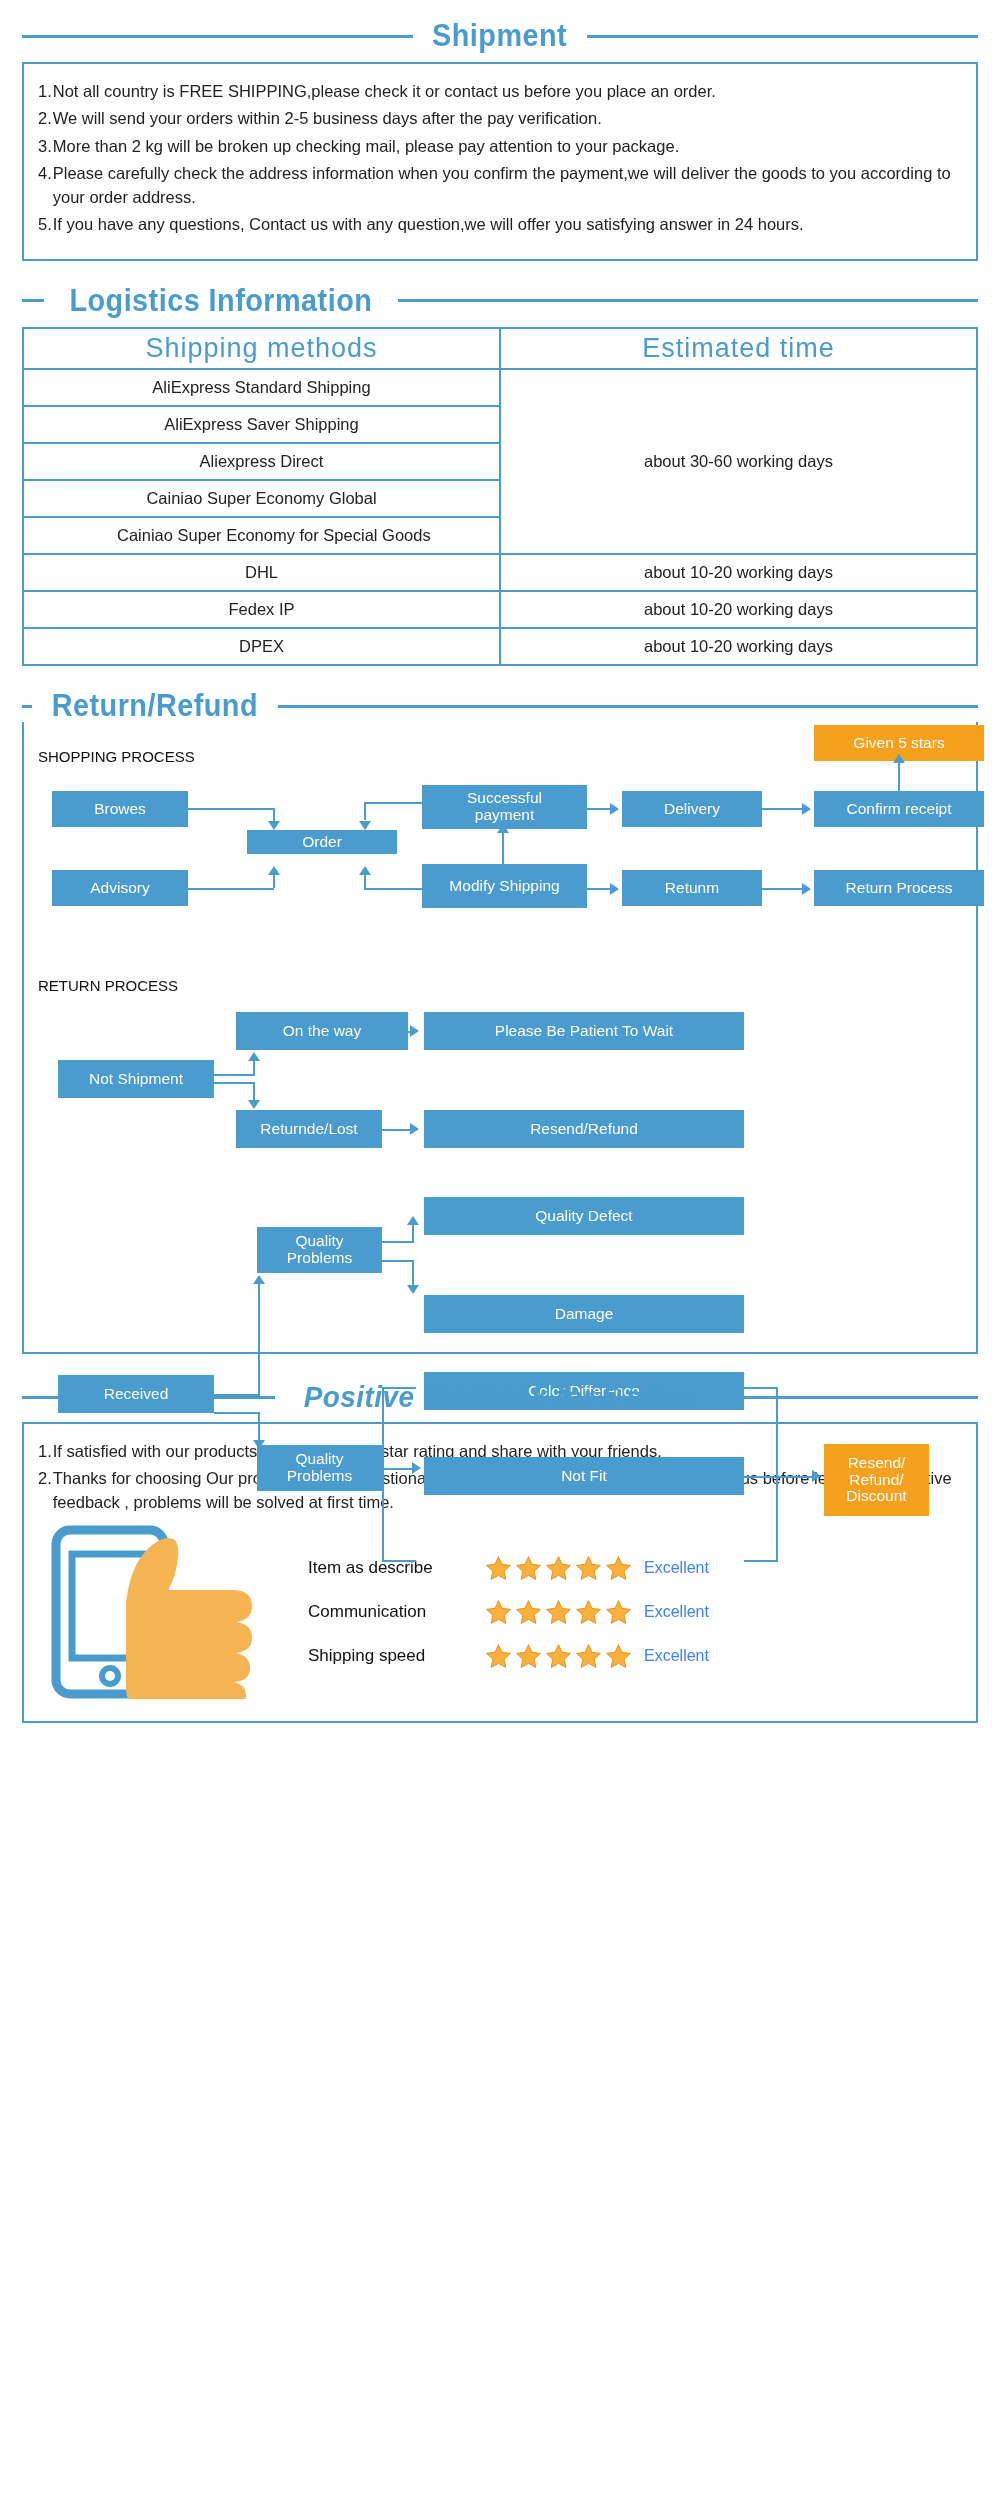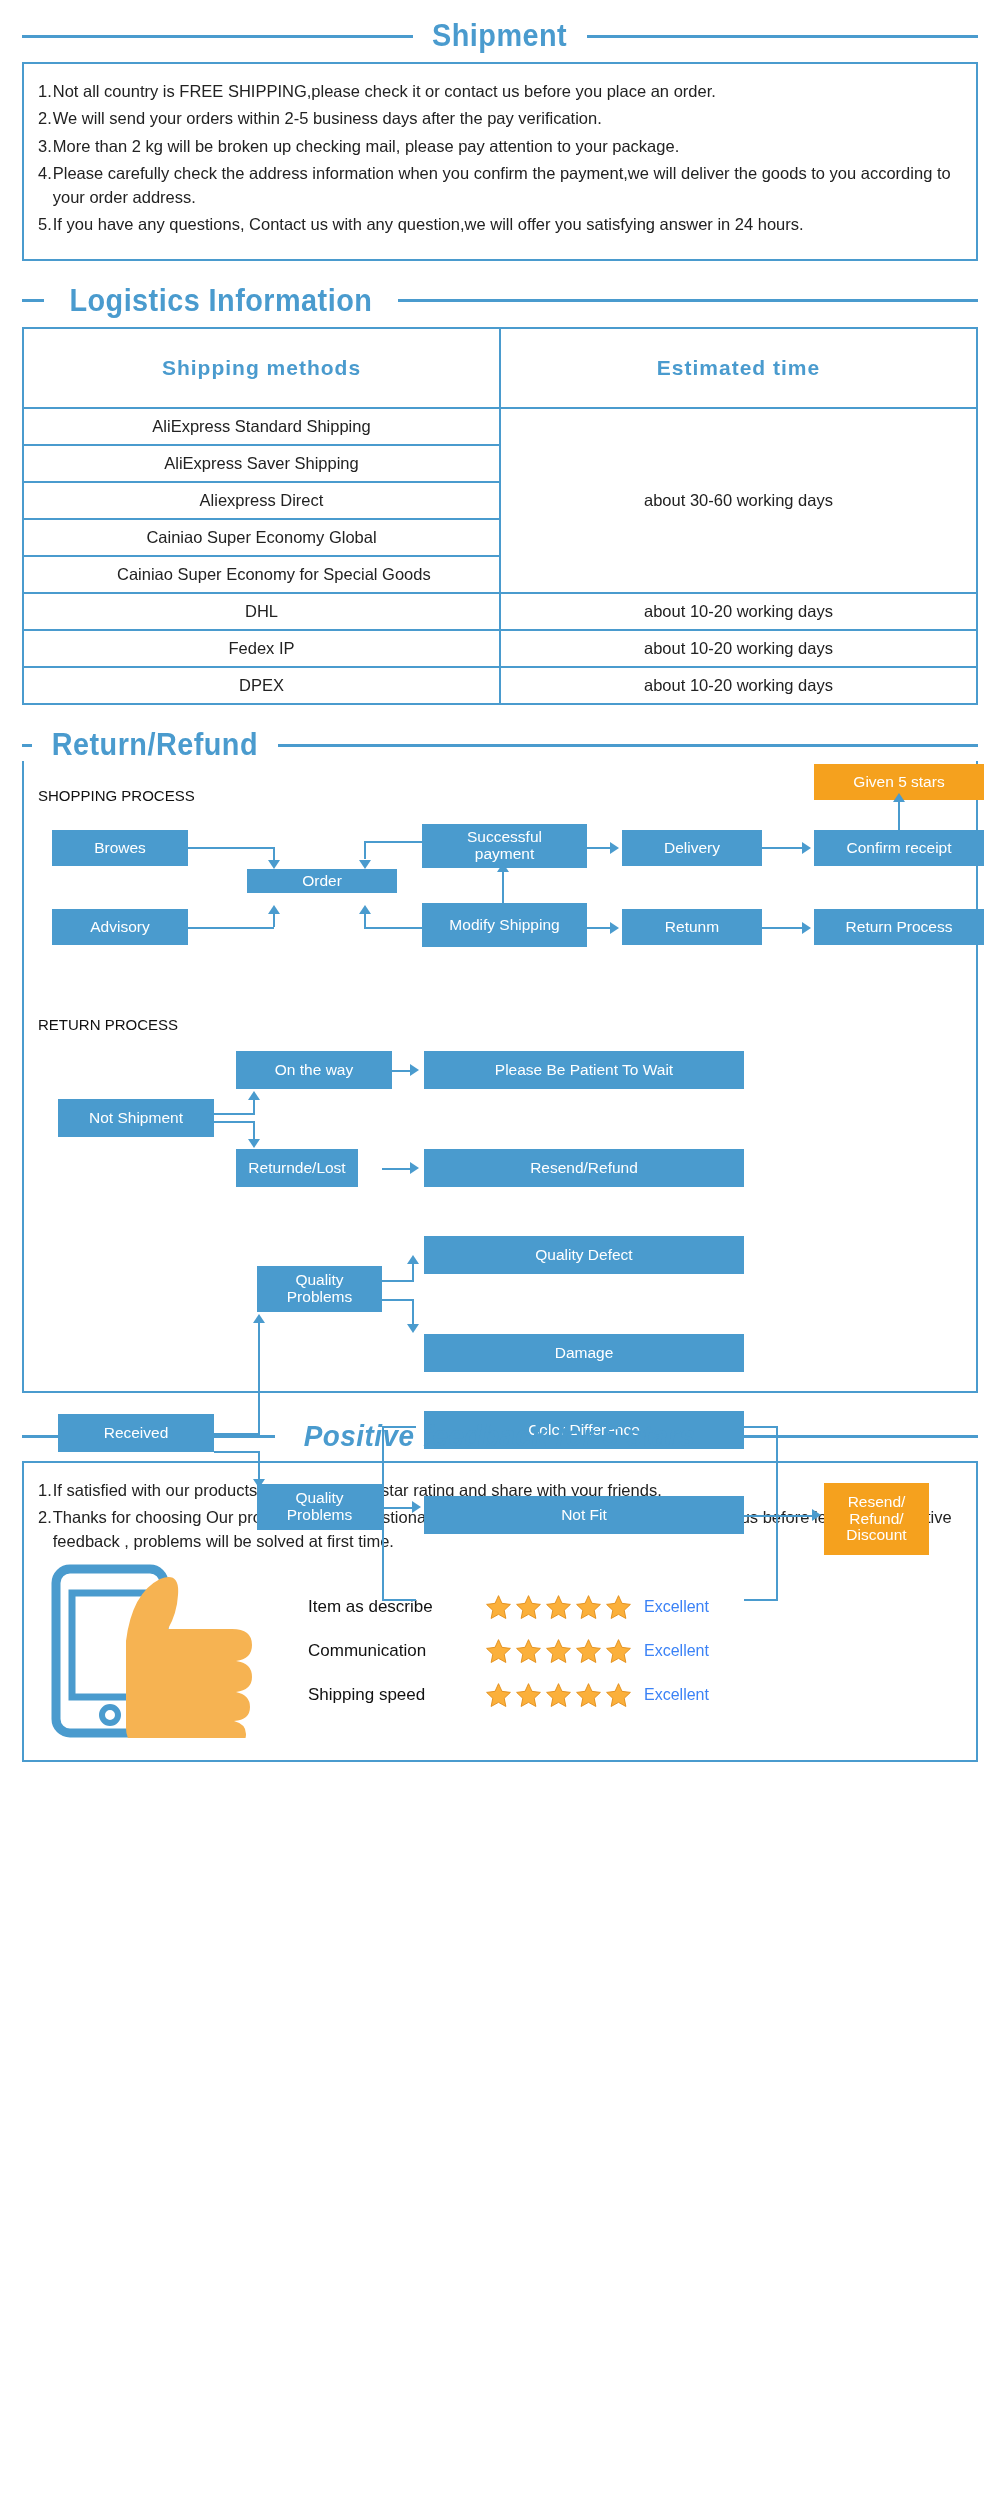--- a/index.html
+++ b/index.html
@@ -65,24 +65,24 @@
   table.logi td, table.logi th {
     border: 2px solid #4a9bce;
     text-align: center;
     font-size: 16.5px;
     font-weight: normal;
     padding: 8px 6px;
     height: 32px;
   }
   table.logi th {
     color: #4a9bce;
-    font-weight: bold;
-    font-size: 21px;
+    font-weight: normal;
+    font-size: 27px;
     letter-spacing: 1px;
-    padding: 27px 6px;
+    padding: 4px 6px;
   }
   table.logi col.c1 { width: 50%; }
 
   
   .diagram-box {
     border: 2px solid #4a9bce;
     border-top: none;
     margin: 0 22px;
     position: relative;
   }
@@ -280,24 +280,24 @@
       <div class="arrow u" style="left:869px; top:32px"></div>
 
       <div class="ln h" style="left:738px; top:166px; width:41px"></div>
       <div class="arrow r" style="left:778px; top:161px"></div>
 
       <div class="ln h" style="left:563px; top:166px; width:24px"></div>
       <div class="arrow r" style="left:586px; top:161px"></div>
 
       <div class="label" style="left:14px; top:255px">RETURN PROCESS</div>
 
-      <div class="node" style="left:212px; top:290px; width:156px; height:38px">On the way</div>
+      <div class="node" style="left:212px; top:290px; width:172px; height:38px">On the way</div>
       <div class="node" style="left:400px; top:290px; width:320px; height:38px">Please Be Patient To Wait</div>
       <div class="node" style="left:34px; top:338px; width:156px; height:38px">Not Shipment</div>
-      <div class="node" style="left:212px; top:388px; width:122px; height:38px">Returnde/Lost</div>
+      <div class="node" style="left:212px; top:388px; width:146px; height:38px">Returnde/Lost</div>
       <div class="node" style="left:400px; top:388px; width:320px; height:38px">Resend/Refund</div>
 
       <div class="ln h" style="left:190px; top:352px; width:40px"></div>
       <div class="ln h" style="left:190px; top:360px; width:40px"></div>
       <div class="ln v" style="left:229px; top:338px; height:16px"></div>
       <div class="arrow u" style="left:224px; top:330px"></div>
       <div class="ln v" style="left:229px; top:360px; height:18px"></div>
       <div class="arrow d" style="left:224px; top:378px"></div>
       <div class="ln h" style="left:358px; top:309px; width:28px"></div>
       <div class="arrow r" style="left:386px; top:303px"></div>

